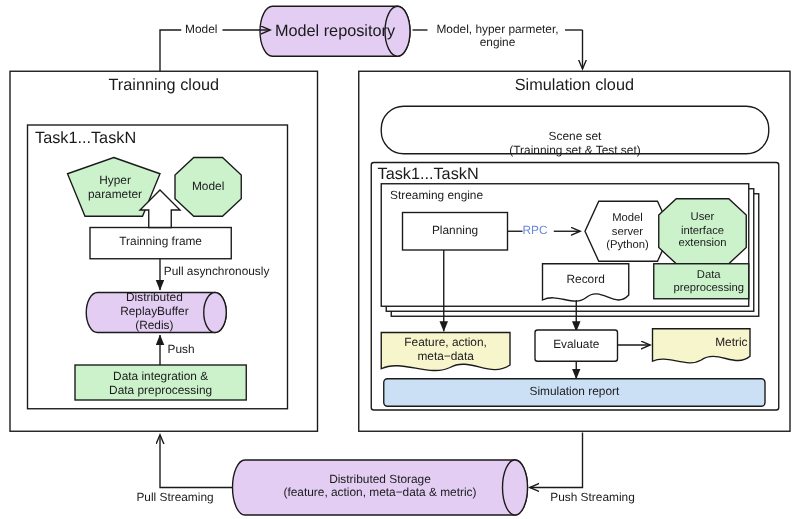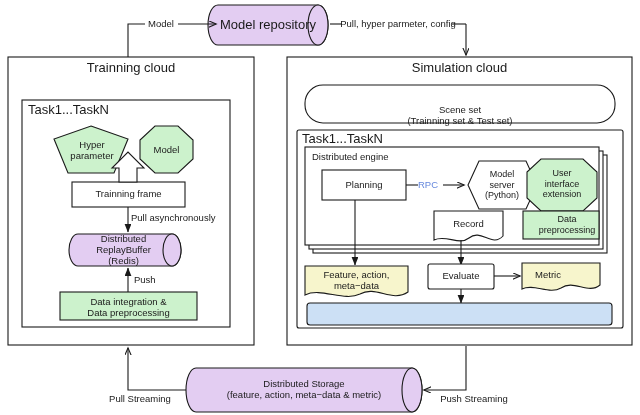--- a/index.html
+++ b/index.html
@@ -142,21 +142,21 @@
         <path d="M466,346 L466,390 L424,390" marker-end="url(#ah)"></path>
       </g>
 
     </g>
   </svg>
 
   <div class="lbl t10" style="left:218px;top:19px;width:100px;">Model repository</div>
 
   <div class="lbl t95" style="left:141px;top:18px;width:40px;">Model</div>
 
-  <div class="lbl t95" style="left:340px;top:18px;width:116px;">Pull, hyper parmeter, config</div>
+  <div class="lbl t95" style="left:340px;top:18px;width:116px;">Model, hyper parmeter, engine</div>
 
   <div class="lbl t10" style="left:8px;top:62px;width:246px;">Trainning cloud</div>
 
   <div class="lbl t10 left" style="left:28px;top:104px;width:120px;">Task1...TaskN</div>
 
   <div class="lbl t95" style="left:58px;top:139px;width:68px;">Hyper
 parameter</div>
 
   <div class="lbl t95" style="left:140px;top:144px;width:53px;">Model</div>
 
@@ -173,21 +173,21 @@
   <div class="lbl t95" style="left:60px;top:296px;width:137px;">Data integration &amp;
 Data preprocessing</div>
 
   <div class="lbl t10" style="left:287px;top:62px;width:345px;">Simulation cloud</div>
 
   <div class="lbl t95" style="left:305px;top:104px;width:310px;">Scene set
 (Trainning set &amp; Test set)</div>
 
   <div class="lbl t10 left" style="left:302px;top:133px;width:120px;">Task1...TaskN</div>
 
-  <div class="lbl t95 left" style="left:312px;top:151px;width:140px;">Distributed engine</div>
+  <div class="lbl t95 left" style="left:312px;top:151px;width:140px;">Streaming engine</div>
 
   <div class="lbl t95" style="left:322px;top:179px;width:84px;">Planning</div>
 
   <div class="lbl t95 rpc" style="left:412px;top:179px;width:32px;">RPC</div>
 
   <div class="lbl t9" style="left:471px;top:169px;width:62px;">Model
 server
 (Python)</div>
 
   <div class="lbl t9" style="left:528px;top:168px;width:68px;">User
@@ -197,22 +197,23 @@
   <div class="lbl t95" style="left:434px;top:218px;width:69px;">Record</div>
 
   <div class="lbl t9" style="left:523px;top:214px;width:88px;">Data
 preprocessing</div>
 
   <div class="lbl t95" style="left:305px;top:269px;width:103px;">Feature, action,
 meta−data</div>
 
   <div class="lbl t95" style="left:428px;top:270px;width:66px;">Evaluate</div>
 
-  <div class="lbl t95" style="left:517px;top:269px;width:62px;">Metric</div>
-
+  <div class="lbl t95" style="left:536px;top:269px;width:62px;text-align:right;">Metric</div>
+
+  <div class="lbl t95" style="left:307px;top:308px;width:305px;">Simulation report</div>
 
   <div class="lbl t95" style="left:196px;top:378px;width:216px;">Distributed Storage
 (feature, action, meta−data &amp; metric)</div>
 
   <div class="lbl t95" style="left:90px;top:393px;width:100px;">Pull Streaming</div>
 
   <div class="lbl t95" style="left:424px;top:393px;width:100px;">Push Streaming</div>
 
 </div>
 

